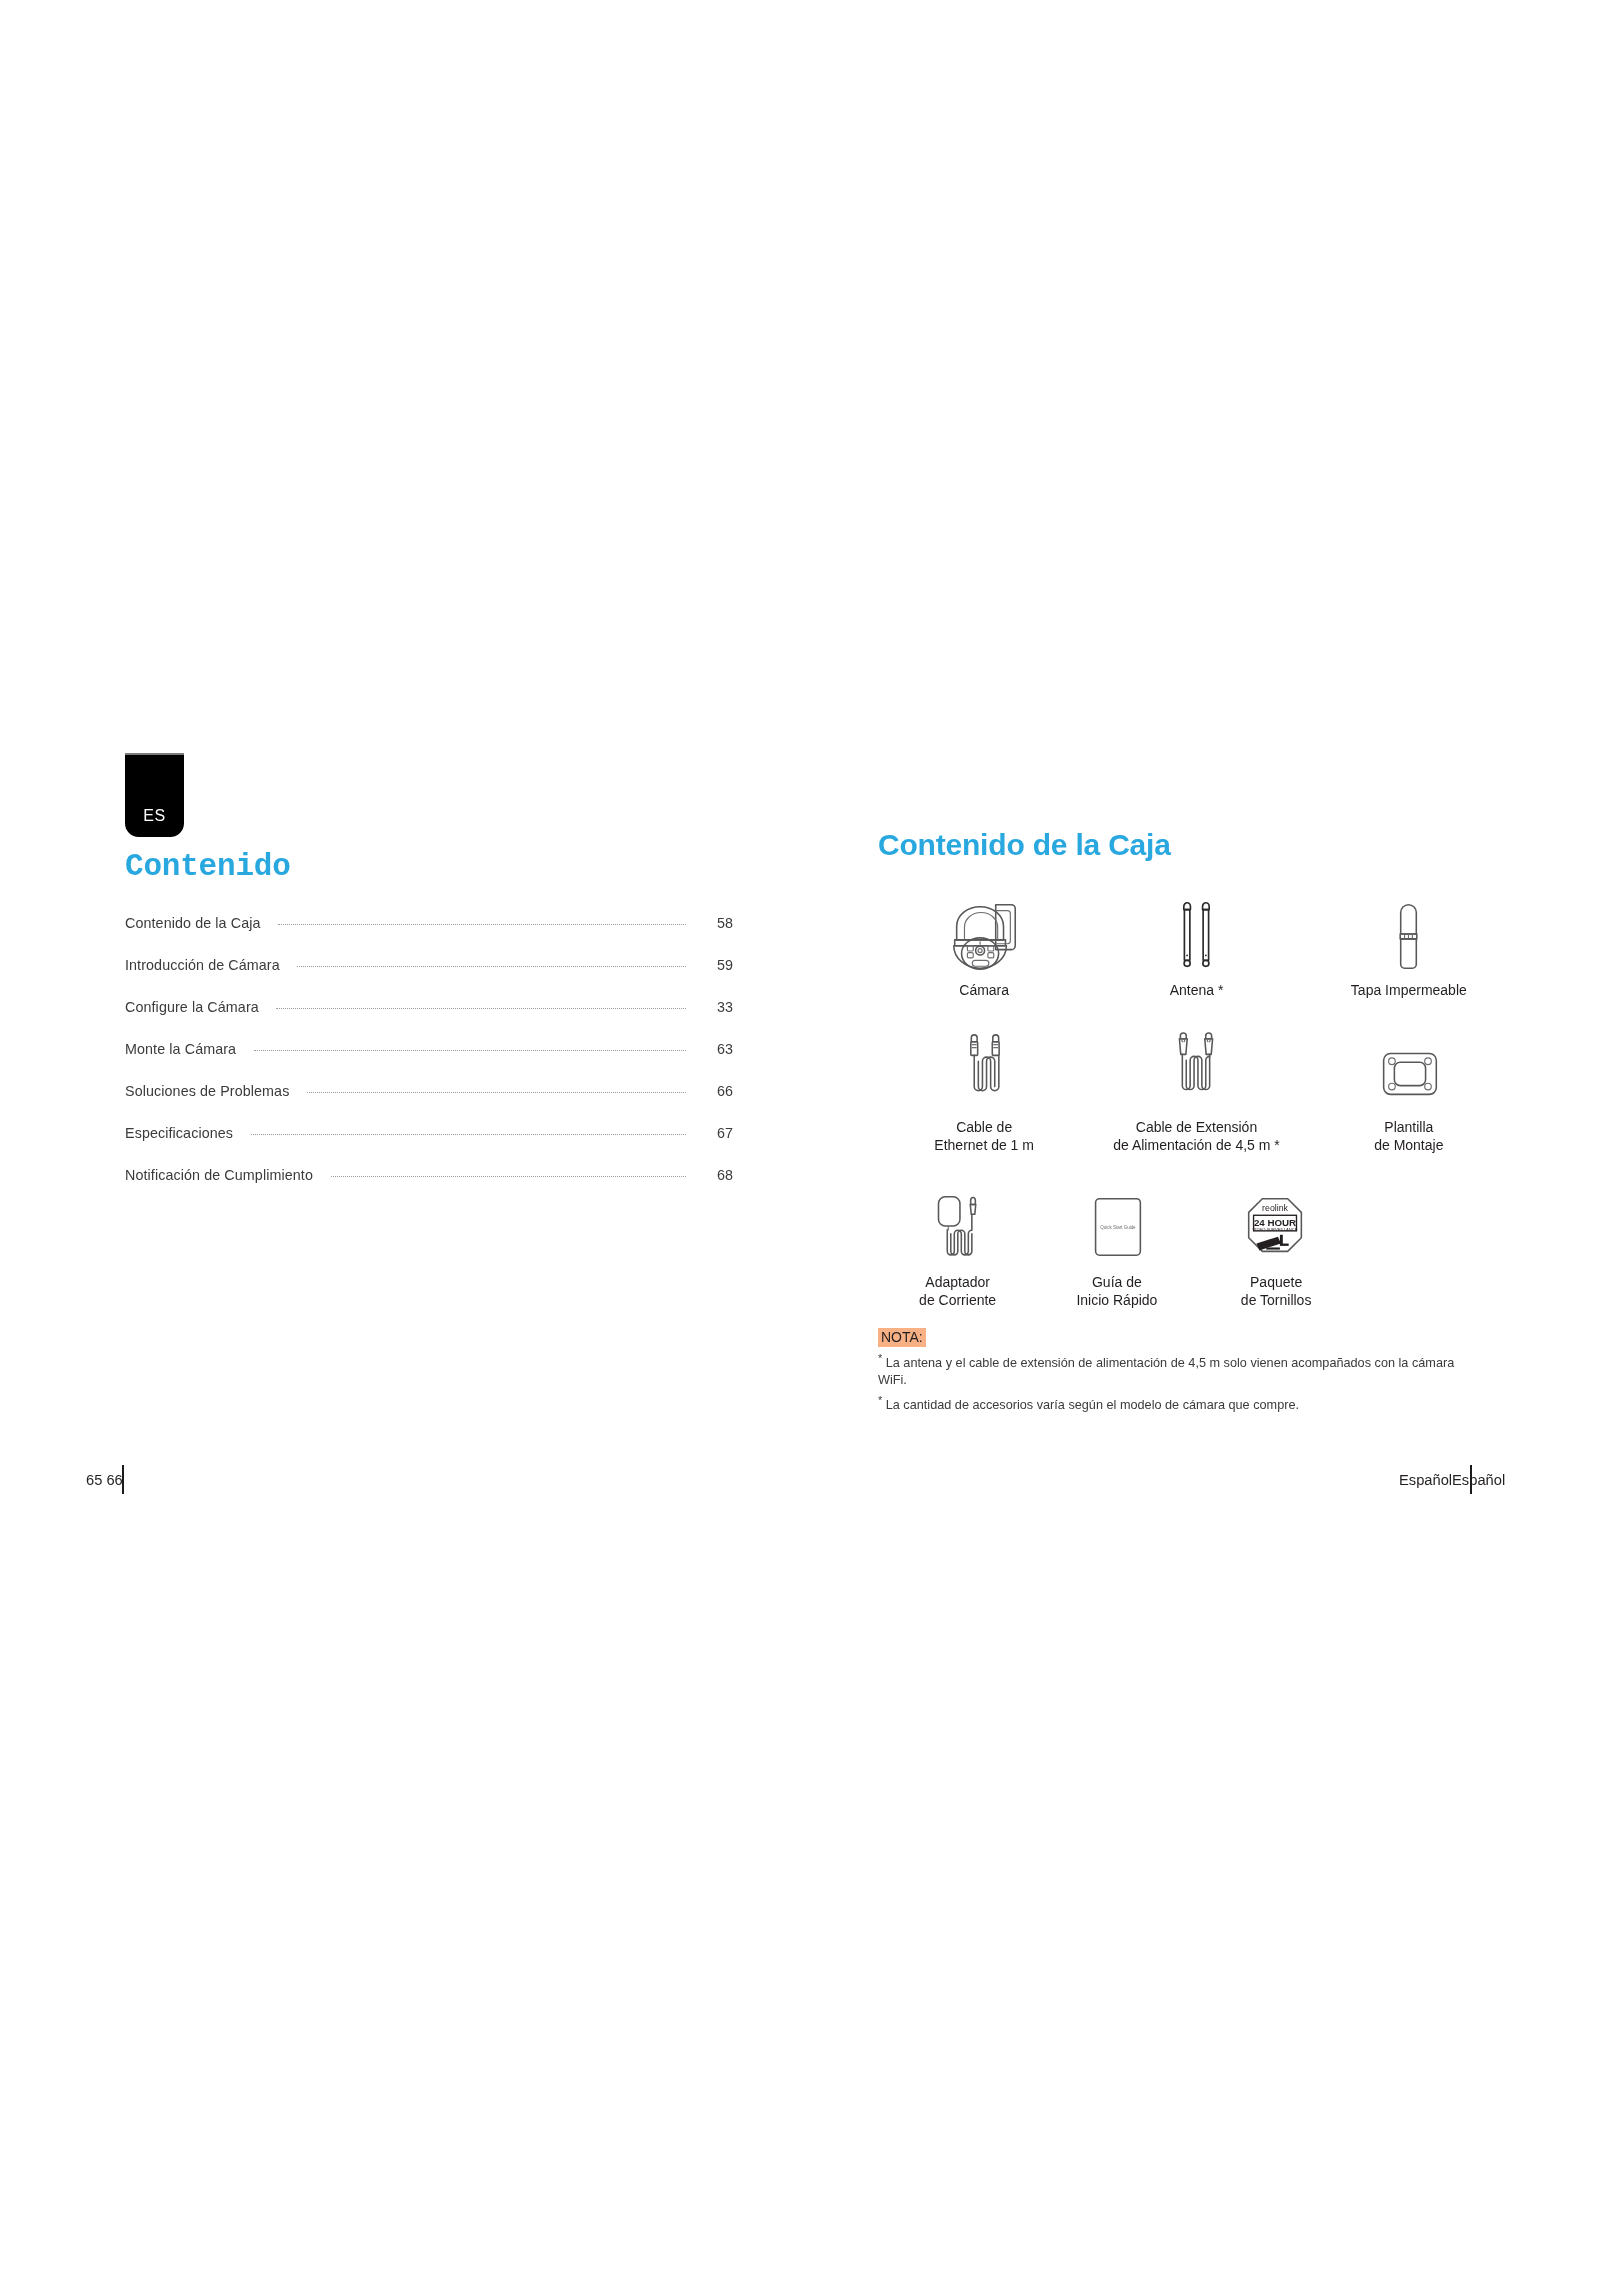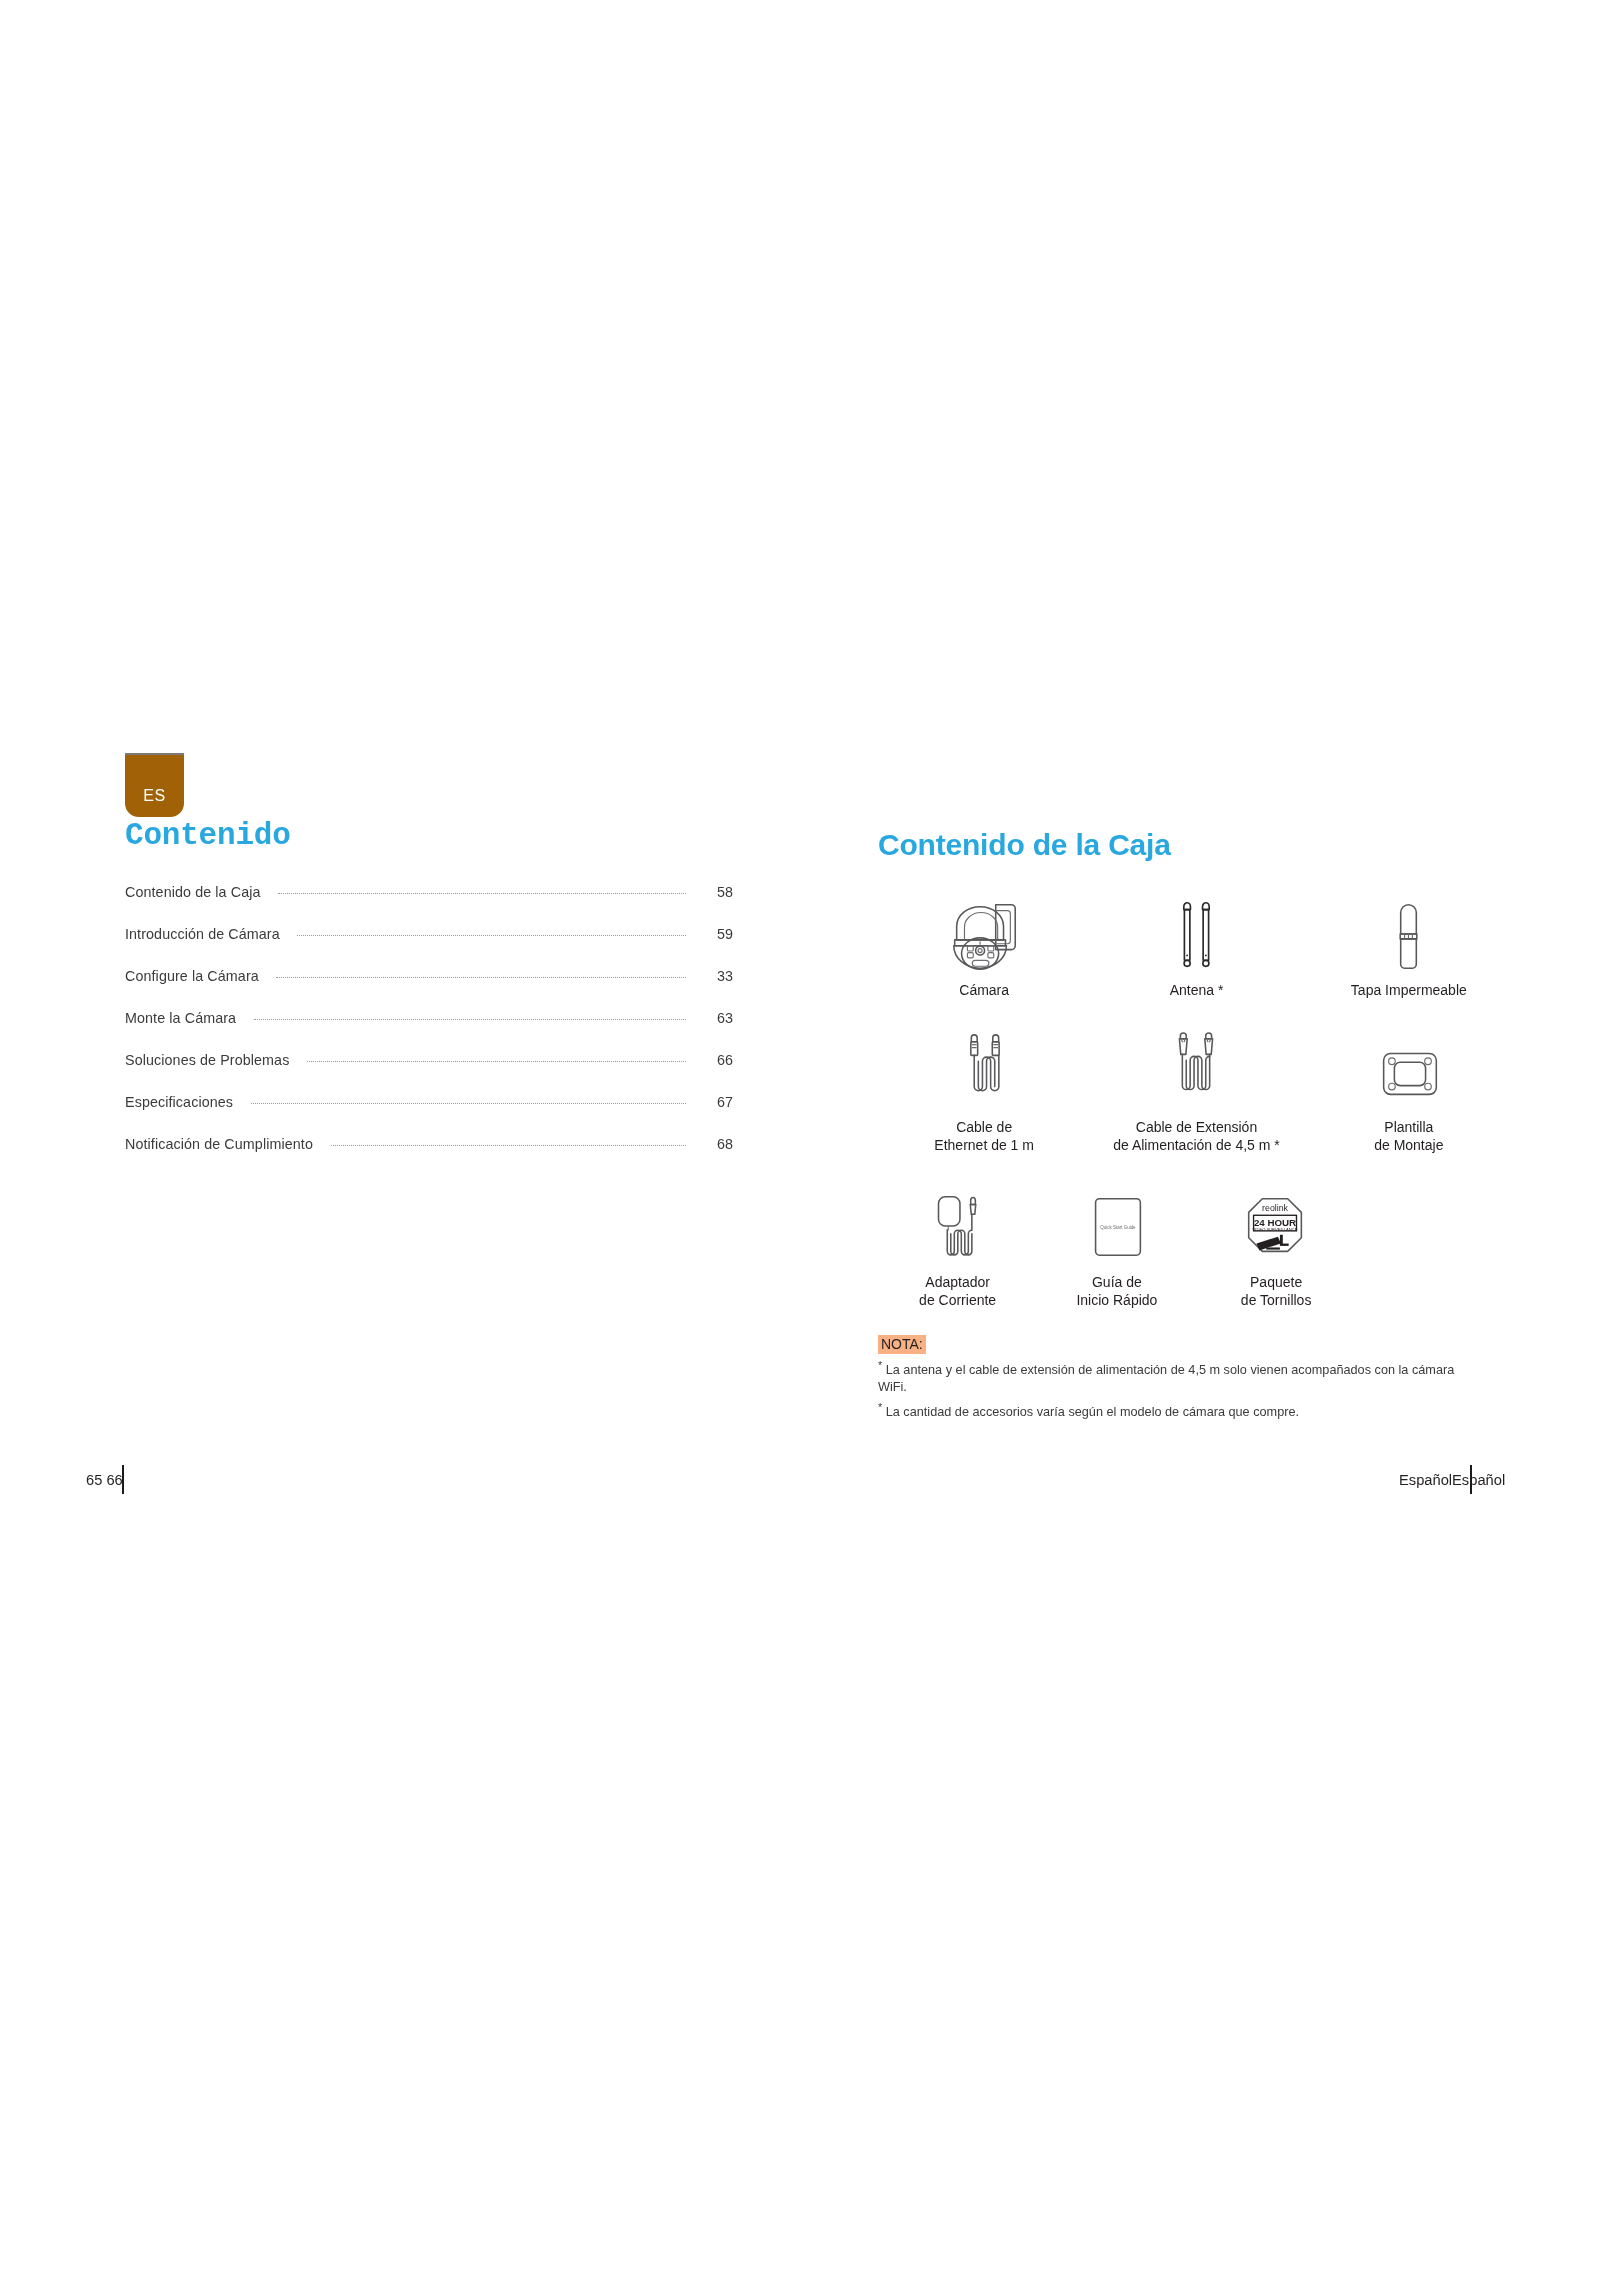--- a/index.html
+++ b/index.html
@@ -26,29 +26,29 @@
   
   .page-left {
     position: absolute;
     left: 125px;
     top: 753px;
     width: 608px;
   }
 
   .es-badge {
     position: relative;
-    width: 59px; height: 64px;
-    background: #a16207;
+    width: 59px; height: 84px;
+    background: #000000;
     border-radius: 0 0 13.7px 13.7px;
     border-top: 2.9px solid #7b7b7b;
     display: flex;
     align-items: flex-end;
     justify-content: center;
     padding-bottom: 11.8px;
-    margin-bottom: 2px;
+    margin-bottom: 13px;
   }
   .es-badge span {
     color: #ffffff;
     font-size: 16px;
     letter-spacing: 0.5px;
   }
 
   h1.section-title {
     margin: 0;
     font-size: 31px;
@@ -126,21 +126,21 @@
     margin-top: 6.9px;
     text-align: center;
     font-size: 14px;
     line-height: 1.25;
     color: #231f20;
     white-space: pre-line;
   }
 
   
   .note-block {
-    margin-top: 26px;
+    margin-top: 19px;
     width: 627px;
   }
   .note-head {
     display: inline-block;
     background: #f7b184;
     color: #231f20;
     font-size: 14px;
     line-height: 1.15;
     padding: 1px 2.9px 2px 2.9px;
   }

